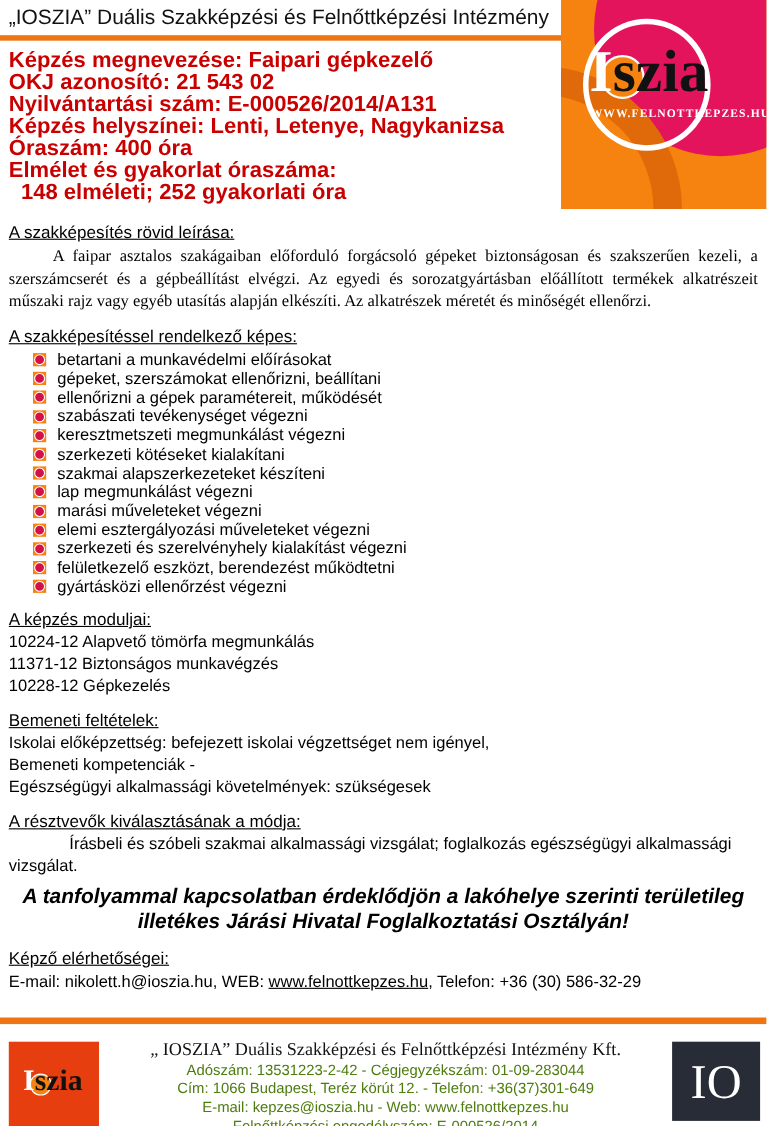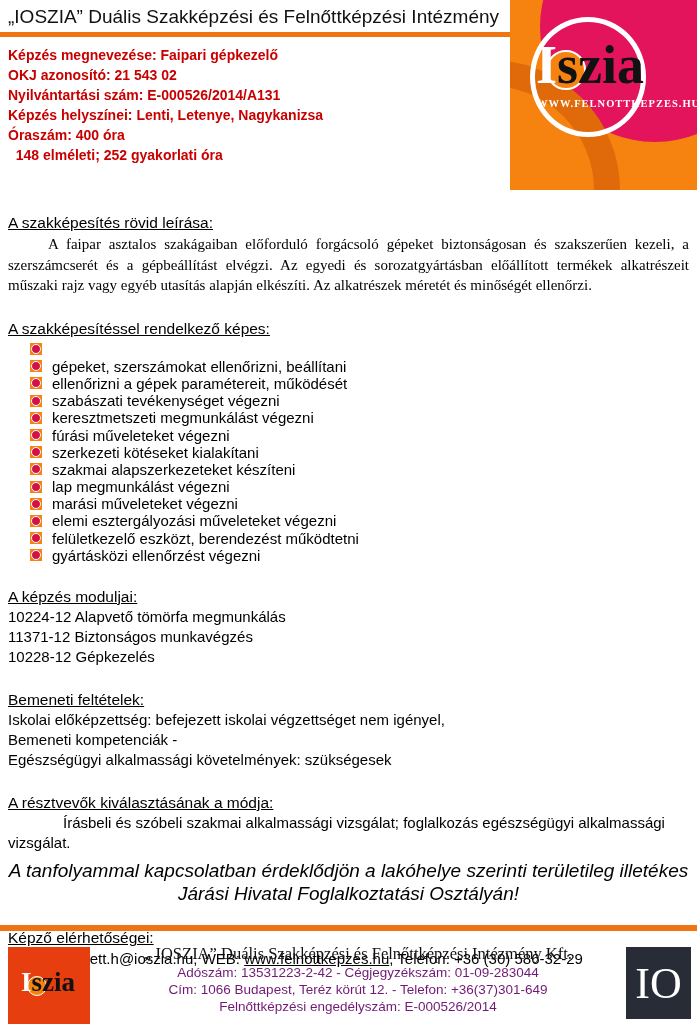--- a/index.html
+++ b/index.html
@@ -4,71 +4,71 @@
 <style>
   html,body{margin:0;padding:0;background:#ffffff;}
   .page{position:relative;width:697px;height:1024px;background:#ffffff;overflow:hidden;
         font-family:"Liberation Sans",sans-serif;color:#000;}
   
   .top-row{display:flex;width:697px;}
   .top-left{width:510px;}
   .header-title{font-family:Liberation Sans, sans-serif;font-size:19px;color:#111;
                 padding:6px 0 0 8px;white-space:nowrap;}
   .orange-rule{height:5px;background:#EE7512;margin-top:4px;}
-  .course-info{padding:8px 0 0 8px;color:#C90000;font-weight:bold;font-size:14px;line-height:20px;}
+  .course-info{padding:8px 0 0 8px;color:#C90000;font-weight:bold;font-size:20px;line-height:20px;}
   .course-line{white-space:pre-wrap;}
   
   .logo{position:relative;width:187px;height:190px;background:#F6830F;overflow:hidden;flex:none;}
   .logo .pink{position:absolute;width:230px;height:230px;border-radius:50%;
               background:#E3145C;left:30px;top:-88px;}
   .logo .dark-band{position:absolute;width:260px;height:260px;border-radius:50%;
               border:26px solid #E06A0A;left:-150px;top:60px;box-sizing:border-box;}
   .logo .ring{position:absolute;width:116px;height:120px;border-radius:50%;
               border:5px solid #ffffff;left:20px;top:17px;box-sizing:border-box;}
   .logo .wordmark{position:absolute;left:26px;top:38px;font-family:"Liberation Serif",serif;
               font-weight:bold;font-size:54px;line-height:54px;white-space:nowrap;}
   .logo .wordmark .i{color:#ffffff;}
   .logo .o-circle{position:absolute;left:36px;top:50px;width:40px;height:40px;border-radius:50%;
               background:#F6830F;border:2px solid #fff;box-sizing:border-box;}
   .logo .wordmark .szia{color:#111;position:relative;}
   .logo .site{position:absolute;left:27px;top:98px;color:#ffffff;font-size:10.5px;
               font-weight:bold;letter-spacing:1px;font-family:"Liberation Serif",serif;}
   
   .content{padding:0 8px;}
-  .sec-heading{font-size:15.5px;text-decoration:underline;margin-top:24px;}
+  .sec-heading{font-size:15.5px;text-decoration:underline;margin-top:13px;}
   .desc-para{font-size:15px;line-height:20.5px;text-align:justify;text-indent:40px;margin-top:2px;font-family:Liberation Serif, serif;}
   .bullet-list{margin-top:3px;}
   .bullet-item{display:flex;align-items:center;height:17.2px;font-size:15px;}
   .b-icon{width:12px;height:12px;background:#F6830F;margin:0 10px 0 22px;flex:none;
           position:relative;}
   .b-icon::after{content:"";position:absolute;left:1px;top:1px;width:8px;height:8px;
           border-radius:50%;background:#D31148;border:1px solid #ffffff;}
   .plain-line{font-size:15px;line-height:20px;}
   .module-block{margin-top:1px;}
   .selection-para{font-size:15px;line-height:20px;text-indent:55px;margin-top:1px;}
-  .notice{font-size:19px;font-weight:normal;font-style:italic;text-align:center;
+  .notice{font-size:19px;font-weight:bold;font-style:italic;text-align:center;
           line-height:23px;margin-top:6px;}
   .contact-line{font-size:15px;line-height:20px;text-align:left;margin-top:2px;}
   .contact-line .u{text-decoration:underline;}
   
   .footer{position:absolute;left:0;top:925px;width:697px;}
   .footer-rule{height:6px;background:#EE7512;}
   .footer-row{display:flex;align-items:flex-start;margin-top:16px;}
   .f-logo-left{position:relative;width:82px;height:78px;background:#E63E0E;margin-left:8px;
           flex:none;overflow:hidden;}
   .f-logo-left .wordmark{position:absolute;left:13px;top:20px;font-family:"Liberation Serif",serif;
           font-weight:bold;font-size:27px;line-height:30px;white-space:nowrap;}
   .f-logo-left .i{color:#ffffff;}
   .f-logo-left .o-circle{position:absolute;left:19px;top:29px;width:20px;height:20px;
           border-radius:50%;background:#F6830F;border:1px solid #fff;box-sizing:border-box;}
   .f-logo-left .szia{color:#111;position:relative;}
   .f-center{flex:1;text-align:center;margin-top:-3px;}
   .f-company{font-family:"Liberation Serif",serif;font-size:16.5px;color:#111;}
-  .f-line{font-size:13.5px;line-height:17px;color:#701a75;}
-  .f-logo-right{width:65px;height:72px;background:#272C37;margin-right:6px;flex:none;
+  .f-line{font-size:13.5px;line-height:17px;color:#4d7c0f;}
+  .f-logo-right{width:80px;height:72px;background:#272C37;margin-right:6px;flex:none;
           display:flex;align-items:center;justify-content:center;}
   .f-logo-right span{font-family:"Liberation Serif",serif;color:#ffffff;font-size:44px;}
 </style>
 </head>
 <body>
 
 <div class="page">
 
   <div class="top-row">
     <div class="top-left">
@@ -79,20 +79,21 @@
           <div class="course-line">Képzés megnevezése: Faipari gépkezelő</div>
 
           <div class="course-line">OKJ azonosító: 21 543 02</div>
 
           <div class="course-line">Nyilvántartási szám: E-000526/2014/A131</div>
 
           <div class="course-line">Képzés helyszínei: Lenti, Letenye, Nagykanizsa</div>
 
           <div class="course-line">Óraszám: 400 óra</div>
 
+          <div class="course-line">Elmélet és gyakorlat óraszáma:</div>
 
           <div class="course-line">  148 elméleti; 252 gyakorlati óra</div>
         </div>
     </div>
     <div class="logo">
       <div class="pink"></div>
       <div class="dark-band"></div>
       <div class="ring"></div>
       <div class="o-circle"></div>
       <div class="wordmark">
@@ -105,20 +106,21 @@
   <div class="content">
 
     <div class="sec-heading">A szakképesítés rövid leírása:</div>
     <div class="desc-para">A faipar asztalos szakágaiban előforduló forgácsoló gépeket biztonságosan és szakszerűen kezeli, a szerszámcserét és a gépbeállítást elvégzi. Az egyedi és sorozatgyártásban előállított termékek alkatrészeit műszaki rajz vagy egyéb utasítás alapján elkészíti. Az alkatrészek méretét és minőségét ellenőrzi.</div>
 
     <div class="sec-heading">A szakképesítéssel rendelkező képes:</div>
     <div class="bullet-list">
 
         <div class="bullet-item">
           <span class="b-icon"></span>
+          <span>betartani a munkavédelmi előírásokat</span>
         </div>
 
         <div class="bullet-item">
           <span class="b-icon"></span>
           <span>gépeket, szerszámokat ellenőrizni, beállítani</span>
         </div>
 
         <div class="bullet-item">
           <span class="b-icon"></span>
           <span>ellenőrizni a gépek paramétereit, működését</span>
@@ -127,24 +129,20 @@
         <div class="bullet-item">
           <span class="b-icon"></span>
           <span>szabászati tevékenységet végezni</span>
         </div>
 
         <div class="bullet-item">
           <span class="b-icon"></span>
           <span>keresztmetszeti megmunkálást végezni</span>
         </div>
 
-        <div class="bullet-item">
-          <span class="b-icon"></span>
-          <span>fúrási műveleteket végezni</span>
-        </div>
 
         <div class="bullet-item">
           <span class="b-icon"></span>
           <span>szerkezeti kötéseket kialakítani</span>
         </div>
 
         <div class="bullet-item">
           <span class="b-icon"></span>
           <span>szakmai alapszerkezeteket készíteni</span>
         </div>
@@ -157,20 +155,24 @@
         <div class="bullet-item">
           <span class="b-icon"></span>
           <span>marási műveleteket végezni</span>
         </div>
 
         <div class="bullet-item">
           <span class="b-icon"></span>
           <span>elemi esztergályozási műveleteket végezni</span>
         </div>
 
+        <div class="bullet-item">
+          <span class="b-icon"></span>
+          <span>szerkezeti és szerelvényhely kialakítást végezni</span>
+        </div>
 
 
         <div class="bullet-item">
           <span class="b-icon"></span>
           <span>felületkezelő eszközt, berendezést működtetni</span>
         </div>
 
         <div class="bullet-item">
           <span class="b-icon"></span>
           <span>gyártásközi ellenőrzést végezni</span>
@@ -220,20 +222,21 @@
         </div>
       </div>
       <div class="f-center">
         <div class="f-company">„ IOSZIA” Duális Szakképzési és Felnőttképzési Intézmény Kft.</div>
         <div>
 
             <div class="f-line">Adószám: 13531223-2-42 - Cégjegyzékszám: 01-09-283044</div>
 
             <div class="f-line">Cím: 1066 Budapest, Teréz körút 12. - Telefon: +36(37)301-649</div>
 
+            <div class="f-line">E-mail: kepzes@ioszia.hu - Web: www.felnottkepzes.hu</div>
 
             <div class="f-line">Felnőttképzési engedélyszám: E-000526/2014</div>
           </div>
       </div>
       <div class="f-logo-right">
         <span>IO</span>
       </div>
     </div>
   </div>
 

